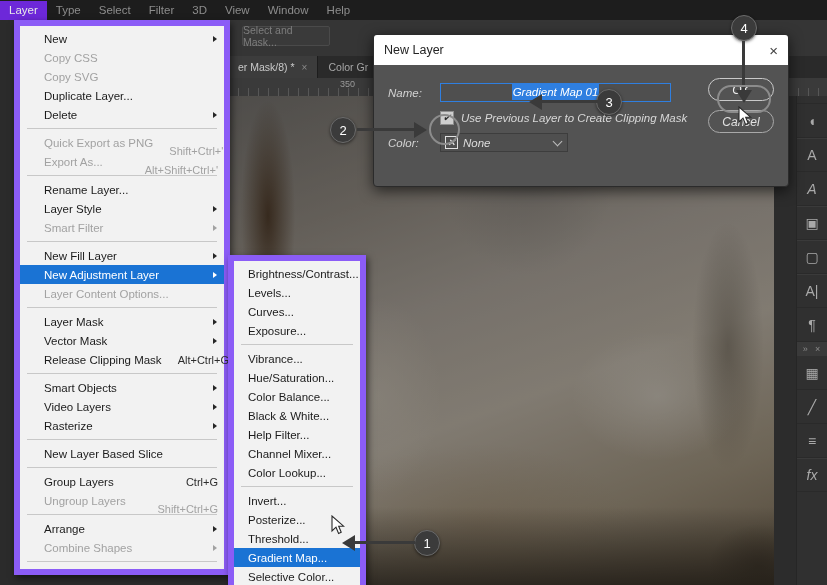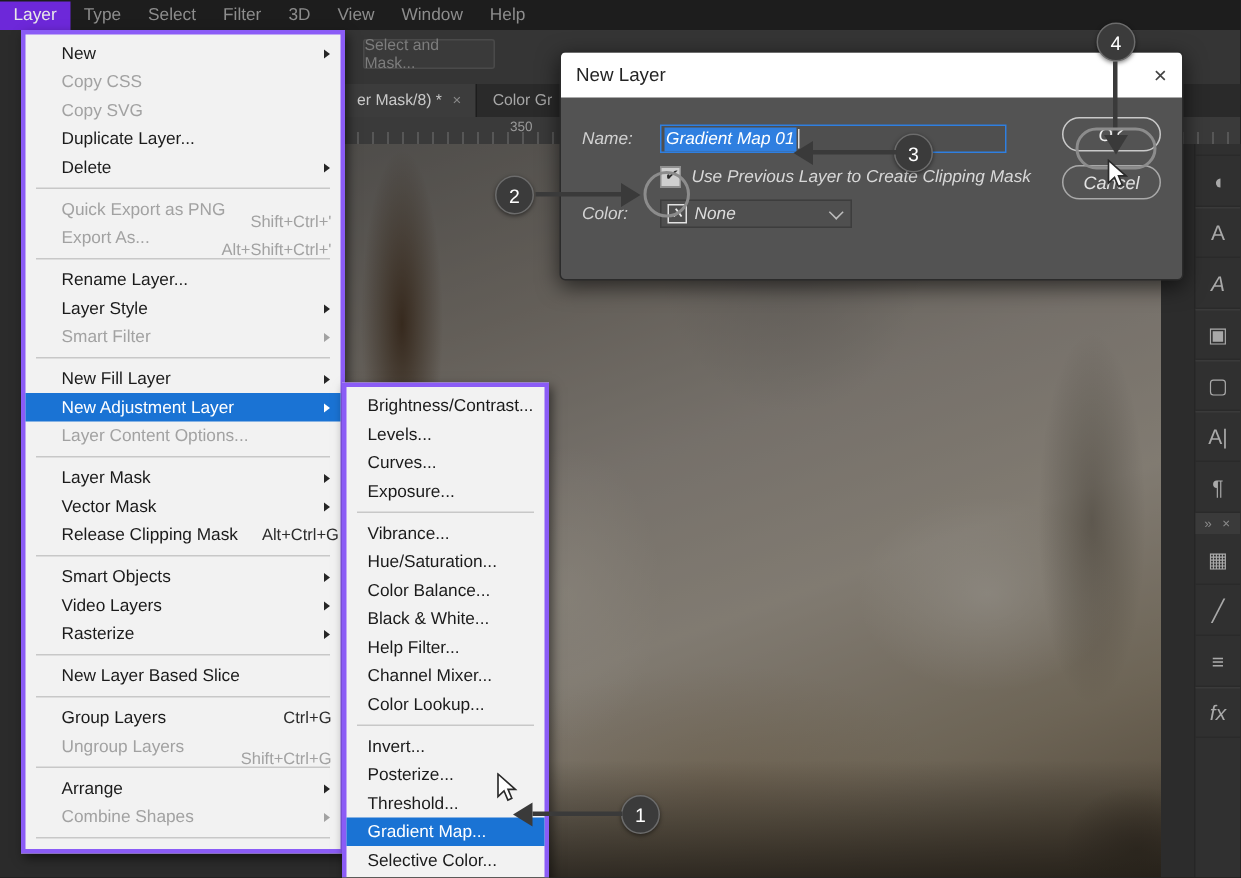--- a/index.html
+++ b/index.html
@@ -128,21 +128,21 @@
     height: 34px; display: flex; align-items: center; justify-content: center;
     color: #a9a9a9; font-size: 14px;
     border-bottom: 1px solid #2a2a2a;
   }
   .rail .ricon.grp { border-top: 1px solid #3a3a3a; }
 
   
   .menu {
     position: absolute;
     background: #f2f2f2;
-    border: 3px solid #8b5cf6;
+    border: 6px solid #8b5cf6;
     box-shadow: 2px 3px 7px rgba(0,0,0,0.55);
     padding: 3px 0;
   }
   #layer-menu { left: 14px; top: 20px; width: 216px; }
   #adj-menu   { left: 228px; top: 255px; width: 138px; }
 
   .mrow {
     position: relative;
     height: 19px;
     display: flex; align-items: center;
@@ -192,20 +192,21 @@
   .dlg-body { position: relative; height: 122px; padding: 18px 0 0 0; font-style: italic; }
 
   .frow { display: flex; align-items: center; margin-bottom: 9px; padding-left: 14px; }
   .flabel { font-size: 11.5px; color: #d2d2d2; width: 52px; }
   .name-input {
     width: 231px; height: 19px;
     background: #4f4f4f;
     border: 1px solid #2f7fe0;
     display: flex; align-items: center;
     padding: 0 2px;
+    flex-direction: column;
   }
   .name-input .sel {
     background: #2f7fe0; color: #ffffff;
     font-size: 11.5px; padding: 0 1px; line-height: 16px;
   }
   .name-input .caret-bar {
     width: 1px; height: 13px; background: #dcdcdc; margin-left: 1px;
   }
 
   .clip-row { display: flex; align-items: center; margin-bottom: 8px; padding-left: 66px; }

